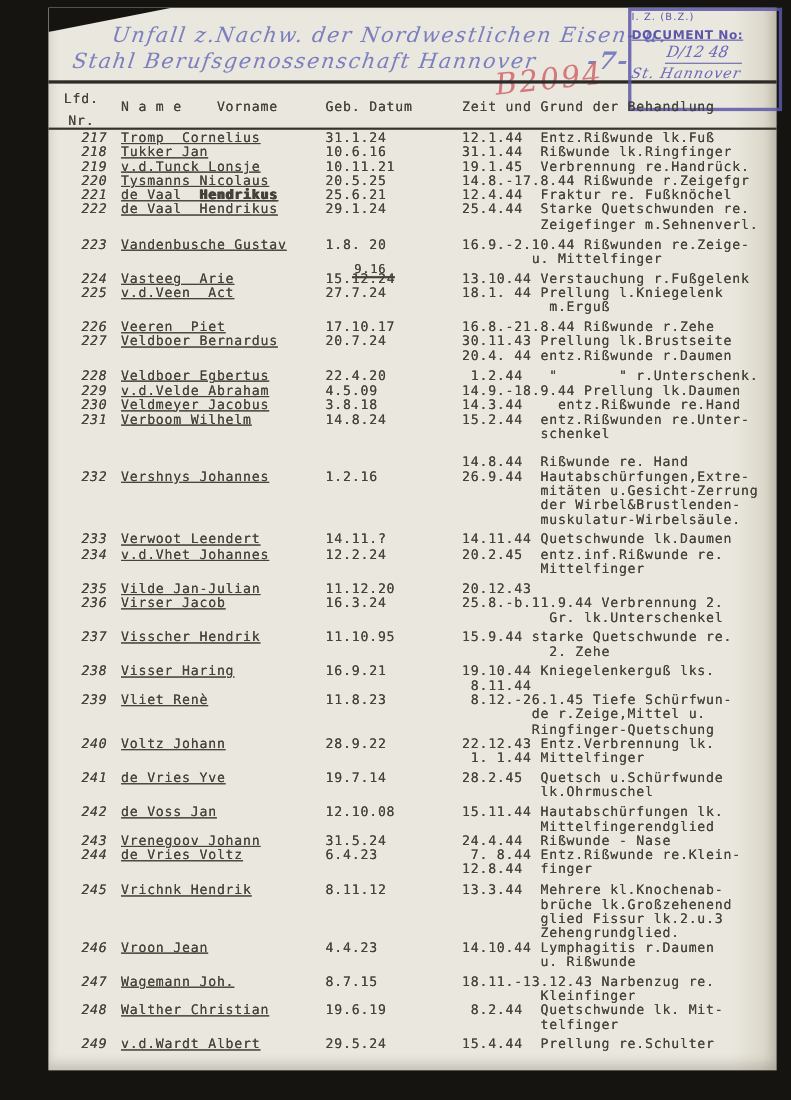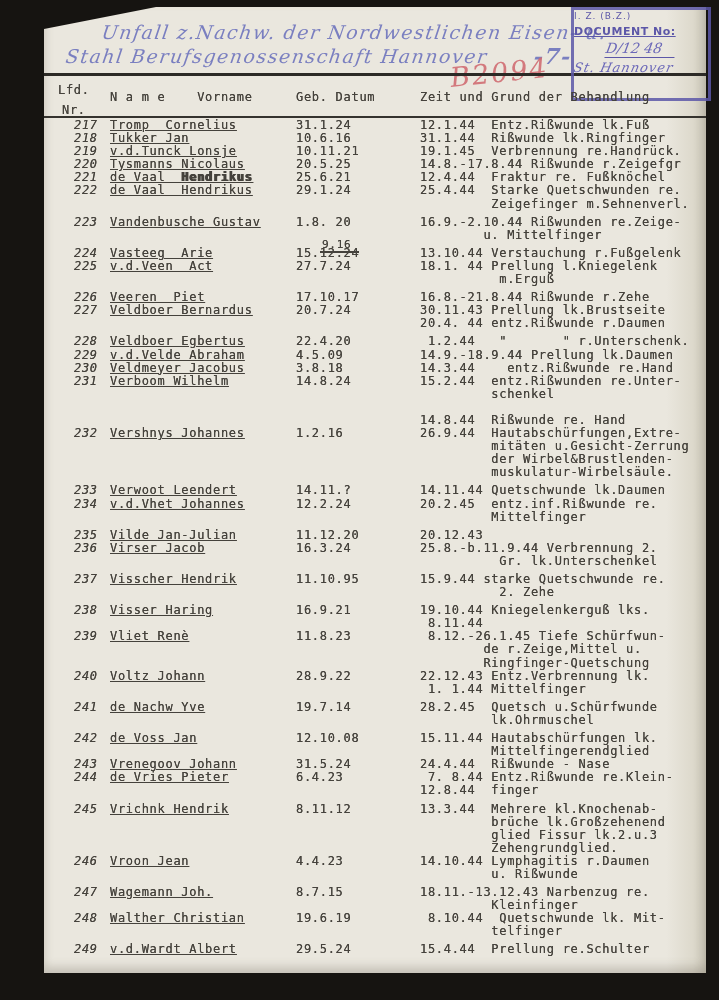--- a/index.html
+++ b/index.html
@@ -260,41 +260,41 @@
       </div>
       <div class="row">
         <span class="nr">240</span>
         <span class="name">Voltz Johann</span>
         <span class="birth">28.9.22</span>
         <div class="tline">22.12.43 Entz.Verbrennung lk.</div>
         <div class="tline"> 1. 1.44 Mittelfinger</div>
       </div>
       <div class="row gap">
         <span class="nr">241</span>
-        <span class="name">de Nachw Yve</span>
+        <span class="name">de Vries Yve</span>
         <span class="birth">19.7.14</span>
         <div class="tline">28.2.45  Quetsch u.Schürfwunde</div>
         <div class="tline">         lk.Ohrmuschel</div>
       </div>
       <div class="row gap">
         <span class="nr">242</span>
         <span class="name">de Voss Jan</span>
         <span class="birth">12.10.08</span>
         <div class="tline">15.11.44 Hautabschürfungen lk.</div>
         <div class="tline">         Mittelfingerendglied</div>
       </div>
       <div class="row">
         <span class="nr">243</span>
         <span class="name">Vrenegoov Johann</span>
         <span class="birth">31.5.24</span>
         <div class="tline">24.4.44  Rißwunde - Nase</div>
       </div>
       <div class="row">
         <span class="nr">244</span>
-        <span class="name">de Vries Pieter</span>
+        <span class="name">de Vries Voltz</span>
         <span class="birth">6.4.23</span>
         <div class="tline"> 7. 8.44 Entz.Rißwunde re.Klein-</div>
         <div class="tline">12.8.44  finger</div>
       </div>
       <div class="row gap">
         <span class="nr">245</span>
         <span class="name">Vrichnk Hendrik</span>
         <span class="birth">8.11.12</span>
         <div class="tline">13.3.44  Mehrere kl.Knochenab-</div>
         <div class="tline">         brüche lk.Großzehenend</div>
@@ -312,21 +312,21 @@
         <span class="nr">247</span>
         <span class="name">Wagemann Joh.</span>
         <span class="birth">8.7.15</span>
         <div class="tline">18.11.-13.12.43 Narbenzug re.</div>
         <div class="tline">         Kleinfinger</div>
       </div>
       <div class="row">
         <span class="nr">248</span>
         <span class="name">Walther Christian</span>
         <span class="birth">19.6.19</span>
-        <div class="tline"> 8.10.44  Quetschwunde lk. Mit-</div>
+        <div class="tline"> 8.2.44  Quetschwunde lk. Mit-</div>
         <div class="tline">         telfinger</div>
       </div>
       <div class="row gap">
         <span class="nr">249</span>
         <span class="name">v.d.Wardt Albert</span>
         <span class="birth">29.5.24</span>
         <div class="tline">15.4.44  Prellung re.Schulter</div>
       </div>
     </div>
 

